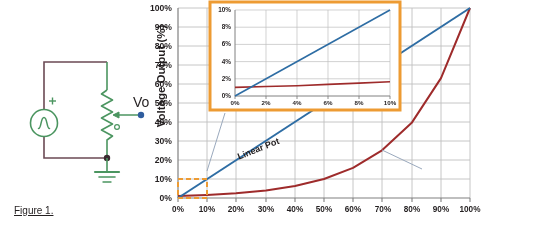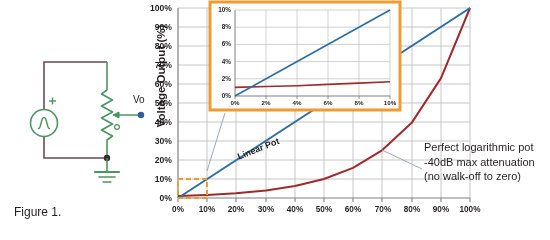--- a/index.html
+++ b/index.html
@@ -2,41 +2,41 @@
 <html><head>
 <meta charset="utf-8">
 <style>
   html,body{margin:0;padding:0;background:#ffffff;}
   body{width:550px;height:236px;position:relative;overflow:hidden;
        font-family:"Liberation Sans",sans-serif;color:#222;}
   .fig{position:absolute;inset:0;}
 
   
   #circuit-panel{position:absolute;left:0;top:0;width:170px;height:236px;}
-  #figure-caption{position:absolute;left:14px;top:205px;font-size:12px;color:#231f20;}
+  #figure-caption{position:absolute;left:14px;top:205px;font-size:10px;color:#231f20;text-decoration:underline;}
 
   
   #chart-panel{position:absolute;left:130px;top:0;width:420px;height:236px;}
   .axis-title-y{position:absolute;left:-39px;top:70px;width:140px;
       transform:rotate(-90deg);transform-origin:50% 50%;text-align:center;
       font-size:11.5px;font-weight:bold;color:#231f20;}
   .axis-title-x{position:absolute;left:130px;top:218px;width:180px;text-align:center;
       font-size:11.5px;font-weight:bold;color:#231f20;}
   .ytick{position:absolute;width:34px;text-align:right;font-size:8.6px;
       font-weight:bold;color:#231f20;}
   .xtick{position:absolute;width:30px;text-align:center;font-size:8.2px;
       font-weight:bold;color:#231f20;}
   .annot{position:absolute;font-size:11px;line-height:14.5px;color:#231f20;white-space:nowrap;}
   .ins-ytick{position:absolute;width:22px;text-align:right;font-size:6.4px;
       font-weight:bold;color:#231f20;}
   .ins-xtick{position:absolute;width:20px;text-align:center;font-size:6.2px;
       font-weight:bold;color:#231f20;}
   .series-label{position:absolute;font-size:9px;font-weight:bold;color:#231f20;
       transform:rotate(-22deg);transform-origin:0 50%;white-space:nowrap;}
-  .vo-label{position:absolute;font-size:10px;color:#231f20;}
+  .vo-label{position:absolute;font-size:14px;color:#231f20;}
 </style>
 </head>
 <body>
 
 <div class="fig">
 
   <div id="circuit-panel">
     <svg width="170" height="200" viewBox="0 0 170 200">
 
       <path d="M44 110 L44 62 L107 62" fill="none" stroke="#6b4a54" stroke-width="1.6"></path>
@@ -201,20 +201,15 @@
 
     <div class="ins-xtick" style="left:95px;top:99px;">0%</div>
     <div class="ins-xtick" style="left:126px;top:99px;">2%</div>
     <div class="ins-xtick" style="left:157px;top:99px;">4%</div>
     <div class="ins-xtick" style="left:188px;top:99px;">6%</div>
     <div class="ins-xtick" style="left:219px;top:99px;">8%</div>
     <div class="ins-xtick" style="left:250px;top:99px;">10%</div>
 
     <div class="series-label" style="left:108px;top:152px;">Linear Pot</div>
 
-    <div class="annot" style="left:294px;top:140px;">
-      <div>Perfect logarithmic pot</div>
-      <div>-40dB max attenuation</div>
-      <div>(no walk-off to zero)</div>
-    </div>
 
   </div>
 </div>
 
 </body></html>

